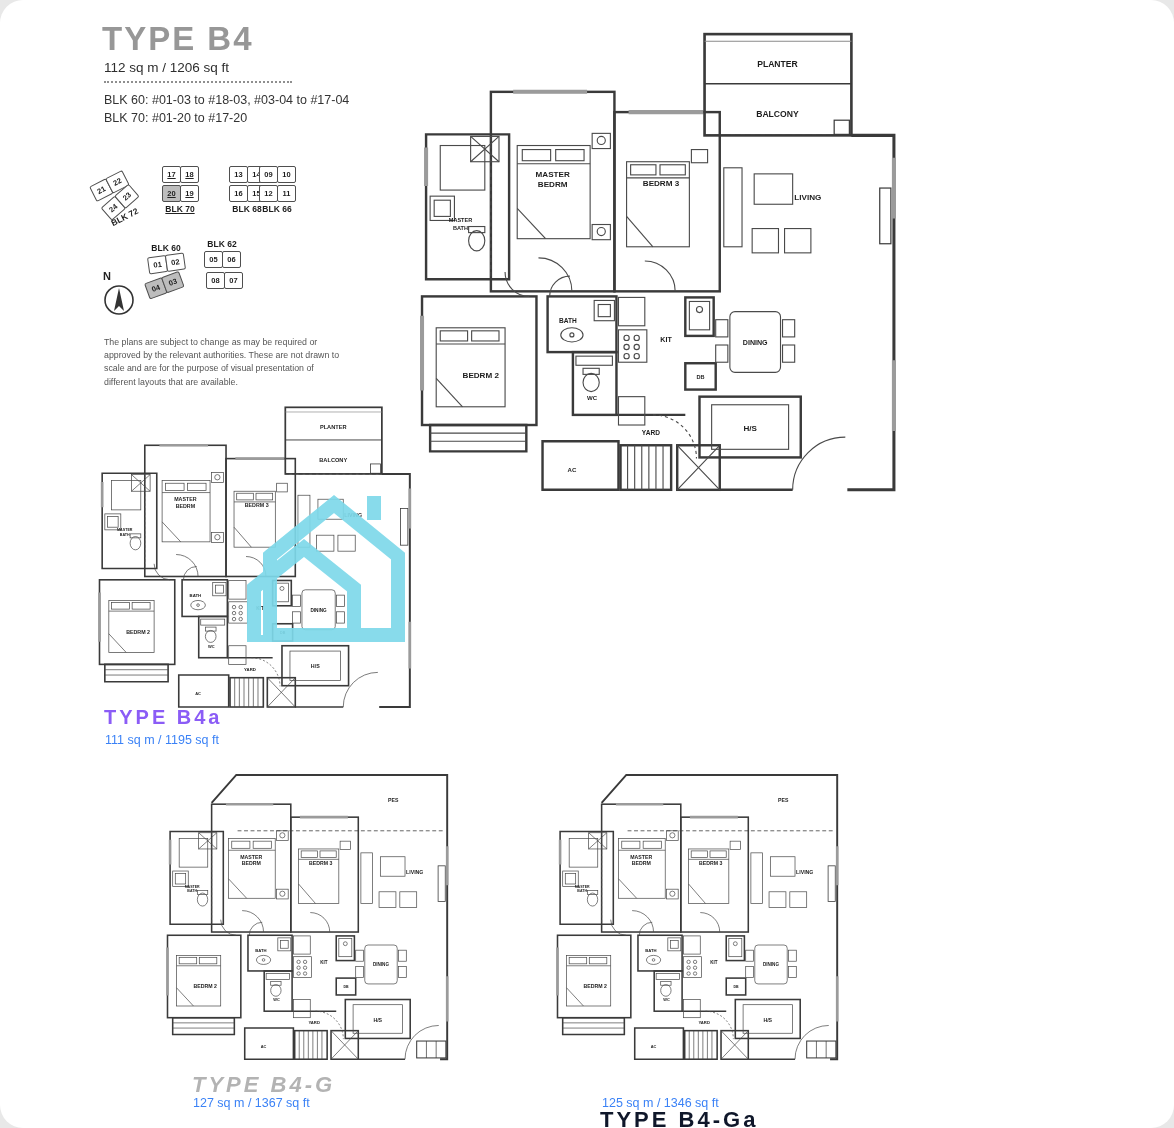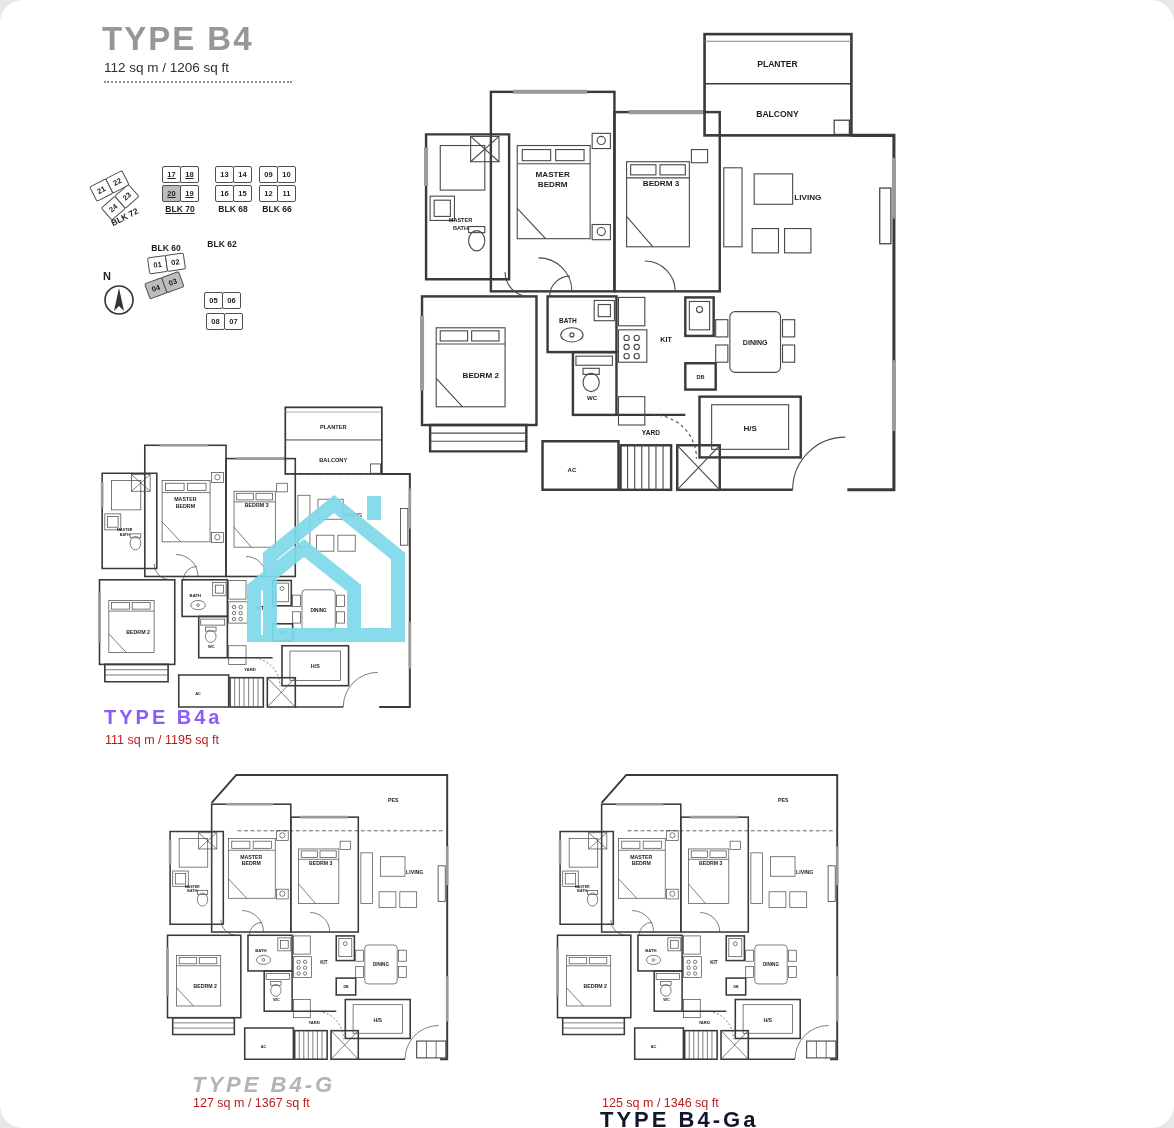--- a/index.html
+++ b/index.html
@@ -15,21 +15,21 @@
   .rows{display:flex;flex-direction:column;gap:2px;}
   .cellrow{display:flex;}
   .cell{width:17px;height:15px;border:1.3px solid #4f4f4f;display:flex;align-items:center;
         justify-content:center;font-size:7.5px;font-weight:bold;color:#1d1d1d;background:#fff;
         border-radius:2px;margin-right:-1px;}
   .cell.shaded{background:#bdbdbd;}
   .block-label{font-size:8.5px;font-weight:bold;color:#1d1d1d;margin-top:2px;white-space:nowrap;}
   .label-top .block-label{margin:0 0 2px 0;}
   .disclaimer{left:104px;top:336px;width:240px;font-size:8.8px;color:#555;line-height:1.5;}
   .plan-title{font-size:20px;font-weight:bold;letter-spacing:3px;color:#8b5cf6;white-space:nowrap;}
-  .plan-area{font-size:12.5px;color:#b91c1c;white-space:nowrap;text-align:center;}
+  .plan-area{font-size:12.5px;color:#3b82f6;white-space:nowrap;text-align:center;}
   svg text{font-family:"Liberation Sans",sans-serif;}
   .sprite{position:absolute;width:0;height:0;overflow:hidden;}
 </style>
 </head>
 <body>
 
 <div class="page">
 
   <svg class="sprite" aria-hidden="true">
     <defs>
@@ -189,20 +189,24 @@
         </g>
         <text x="350" y="62" font-size="8" fill="#1c1c1c" font-weight="bold" text-anchor="middle">PES</text>
       </g>
 
     </defs>
   </svg>
 
   <div class="abs title">TYPE B4</div>
   <div class="abs area-main">112 sq m / 1206 sq ft</div>
   <div class="abs divider"></div>
+  <div class="abs blk-info">
+    <div>BLK 60: #01-03 to #18-03, #03-04 to #17-04</div>
+    <div>BLK 70: #01-20 to #17-20</div>
+  </div>
 
   <div class="abs key">
 
     <div class="block" style="left:0px;top:16px;transform:rotate(-27deg);">
       <div class="rows">
         <div class="cellrow">
           <span class="cell">21</span>
           <span class="cell">22</span>
         </div>
         <div class="cellrow" style="transform:rotate(-14deg) translate(2px,1px);">
@@ -220,21 +224,21 @@
           <span class="cell">18</span>
         </div>
         <div class="cellrow">
           <span class="cell shaded">20</span>
           <span class="cell">19</span>
         </div>
       </div>
       <div class="block-label">BLK 70</div>
     </div>
 
-    <div class="block" style="left:117px;top:6px;">
+    <div class="block" style="left:131px;top:6px;">
       <div class="rows">
         <div class="cellrow">
           <span class="cell">13</span>
           <span class="cell">14</span>
         </div>
         <div class="cellrow">
           <span class="cell">16</span>
           <span class="cell">15</span>
         </div>
       </div>
@@ -262,21 +266,21 @@
           <span class="cell">01</span>
           <span class="cell">02</span>
         </div>
         <div class="cellrow" style="transform:rotate(-20deg) translate(-3px,2px);">
           <span class="cell shaded">04</span>
           <span class="cell shaded">03</span>
         </div>
       </div>
     </div>
 
-    <div class="block label-top" style="left:106px;top:79px;gap:41px;">
+    <div class="block label-top" style="left:106px;top:79px;">
       <div class="block-label">BLK 62</div>
       <div class="rows">
         <div class="cellrow">
           <span class="cell">05</span>
           <span class="cell">06</span>
         </div>
         <div class="cellrow" style="transform:translate(2px,2px);">
           <span class="cell">08</span>
           <span class="cell">07</span>
         </div>
@@ -285,20 +289,21 @@
 
     <div class="block" style="left:2px;top:108px;">
       <svg width="36" height="52" viewBox="0 0 36 52">
         <text x="3" y="12" font-size="11" font-weight="bold" fill="#222">N</text>
         <circle cx="19" cy="32" r="14" fill="none" stroke="#333" stroke-width="1.6"></circle>
         <polygon points="19,20 24,43 19,38 14,43" fill="#333"></polygon>
       </svg>
     </div>
   </div>
 
+  <div class="abs disclaimer">The plans are subject to change as may be required or approved by the relevant authorities. These are not drawn to scale and are for the purpose of visual presentation of different layouts that are available.</div>
 
   <svg class="abs" style="left:420px;top:26px;" width="480" height="476" viewBox="0 0 474 470">
     <use href="#plan-core"></use>
     <use href="#plan-upper-b4"></use>
   </svg>
 
   <svg class="abs" style="left:98px;top:402px;" width="316" height="313" viewBox="0 0 474 470">
     <use href="#plan-core"></use>
     <use href="#plan-upper-b4"></use>
   </svg>

